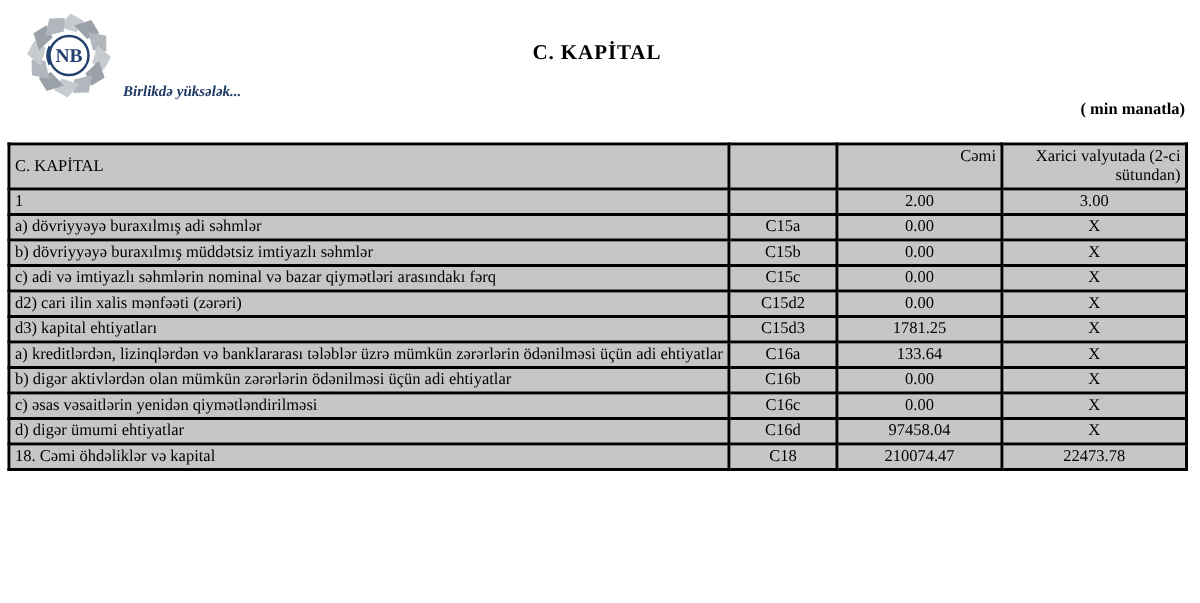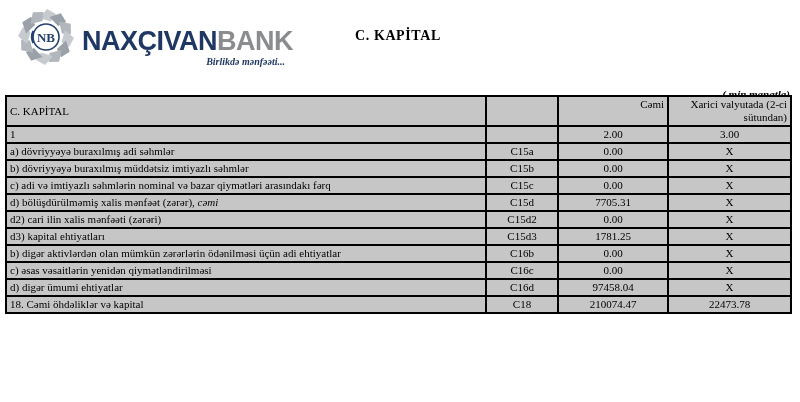--- a/index.html
+++ b/index.html
@@ -38,22 +38,22 @@
     text-align:right;margin-top:2px;padding-right:8px;
   }
   
   .page-title{
     position:absolute;left:355px;top:28px;
     font-weight:bold;font-size:14px;letter-spacing:0.6px;
     font-family:"Liberation Serif", serif;
   }
   
   .unit-note{
-    position:absolute;right:10px;top:88px;
-    font-style:italic;font-weight:bold;font-size:11px;text-align:right;
+    position:absolute;right:10px;top:67px;
+    font-weight:bold;font-size:11px;text-align:right;
   }
   
   table.cap{
     position:absolute;left:5px;top:95px;
     width:785px;
     border-collapse:collapse;
     table-layout:fixed;
     font-size:11px;line-height:13px;
   }
   table.cap td,table.cap th{
@@ -89,22 +89,21 @@
         <path d="M 1,-28 L 10,-23 L 5,-15.5 L -7,-19 Z" transform="rotate(240)" fill="#b2b7bd"></path>
         <path d="M 1,-28 L 10,-23 L 5,-15.5 L -7,-19 Z" transform="rotate(270)" fill="#c7cbd0"></path>
         <path d="M 1,-28 L 10,-23 L 5,-15.5 L -7,-19 Z" transform="rotate(300)" fill="#9aa1a9"></path>
         <path d="M 1,-28 L 10,-23 L 5,-15.5 L -7,-19 Z" transform="rotate(330)" fill="#b2b7bd"></path>
       </g>
     <circle cx="30" cy="30" r="13" fill="#ffffff" stroke="#24406e" stroke-width="1.6"></circle>
     <path d="M 17.5 36 A 13.5 13.5 0 0 1 17.5 24" fill="none" stroke="#24406e" stroke-width="2.4"></path>
     <text x="30" y="34.5" text-anchor="middle" font-family="Liberation Serif, serif" font-weight="bold" font-size="13" fill="#24406e">NB</text>
   </svg>
   <div class="brand-text">
-    <div class="brand-name"><span class="p1">NAXÇIVAN</span><span class="p2">BANK</span></div>
-    <div class="slogan">Birlikdə mənfəəti...</div>
+    <div class="slogan">Birlikdə yüksələk...</div>
   </div>
 </div>
 
 <div class="page-title">C. KAPİTAL</div>
 
 <div class="unit-note">( min manatla)</div>
 
 <table class="cap">
   <colgroup>
     <col style="width:480px">
@@ -139,35 +138,35 @@
         <td class="c3">0.00</td>
         <td class="c4">X</td>
       </tr>
       <tr>
         <td class="c1">c) adi və imtiyazlı səhmlərin nominal və bazar qiymətləri arasındakı fərq</td>
         <td class="c2">C15c</td>
         <td class="c3">0.00</td>
         <td class="c4">X</td>
       </tr>
       <tr>
-        <td class="c1">d) bölüşdürülməmiş xalis mənfəət (zərər), <span class="em">cəmi</span></td>
-        <td class="c2">C15d</td>
-        <td class="c3">7705.31</td>
-        <td class="c4">X</td>
-      </tr>
-      <tr>
         <td class="c1">d2) cari ilin xalis mənfəəti (zərəri)</td>
         <td class="c2">C15d2</td>
         <td class="c3">0.00</td>
         <td class="c4">X</td>
       </tr>
       <tr>
         <td class="c1">d3) kapital ehtiyatları</td>
         <td class="c2">C15d3</td>
         <td class="c3">1781.25</td>
+        <td class="c4">X</td>
+      </tr>
+      <tr>
+        <td class="c1">a) kreditlərdən, lizinqlərdən və banklararası  tələblər üzrə mümkün zərərlərin ödənilməsi üçün adi ehtiyatlar</td>
+        <td class="c2">C16a</td>
+        <td class="c3">133.64</td>
         <td class="c4">X</td>
       </tr>
       <tr>
         <td class="c1">b) digər aktivlərdən olan mümkün zərərlərin ödənilməsi üçün adi ehtiyatlar</td>
         <td class="c2">C16b</td>
         <td class="c3">0.00</td>
         <td class="c4">X</td>
       </tr>
       <tr>
         <td class="c1">c) əsas vəsaitlərin yenidən qiymətləndirilməsi</td>

